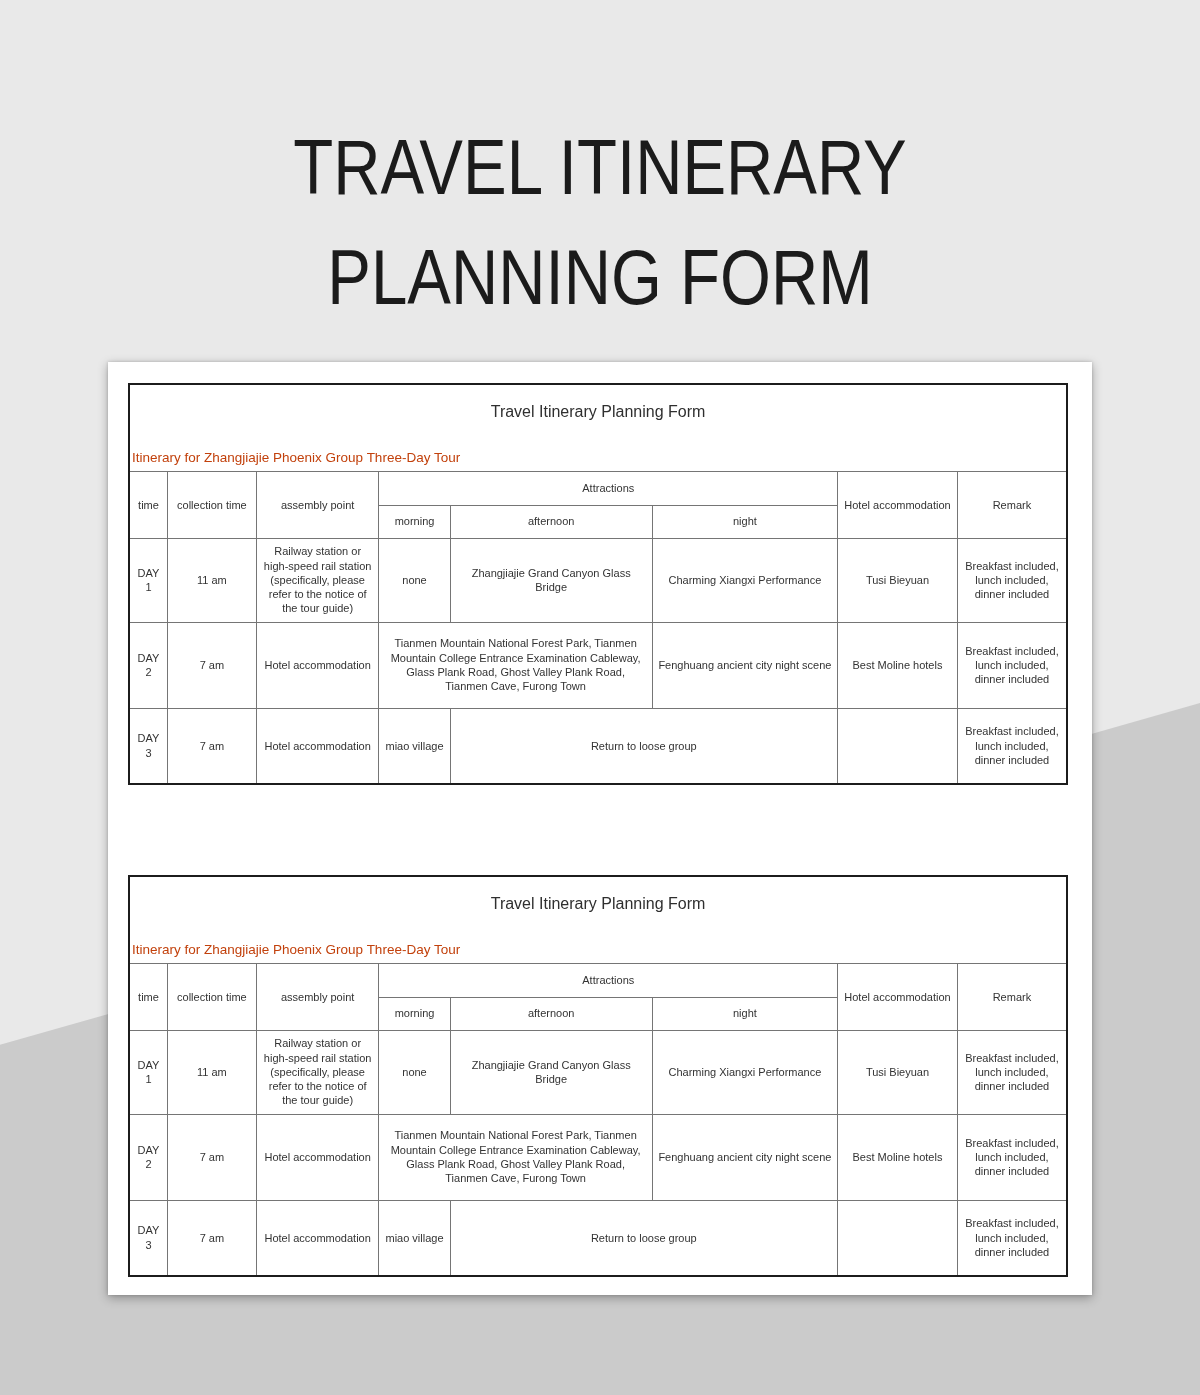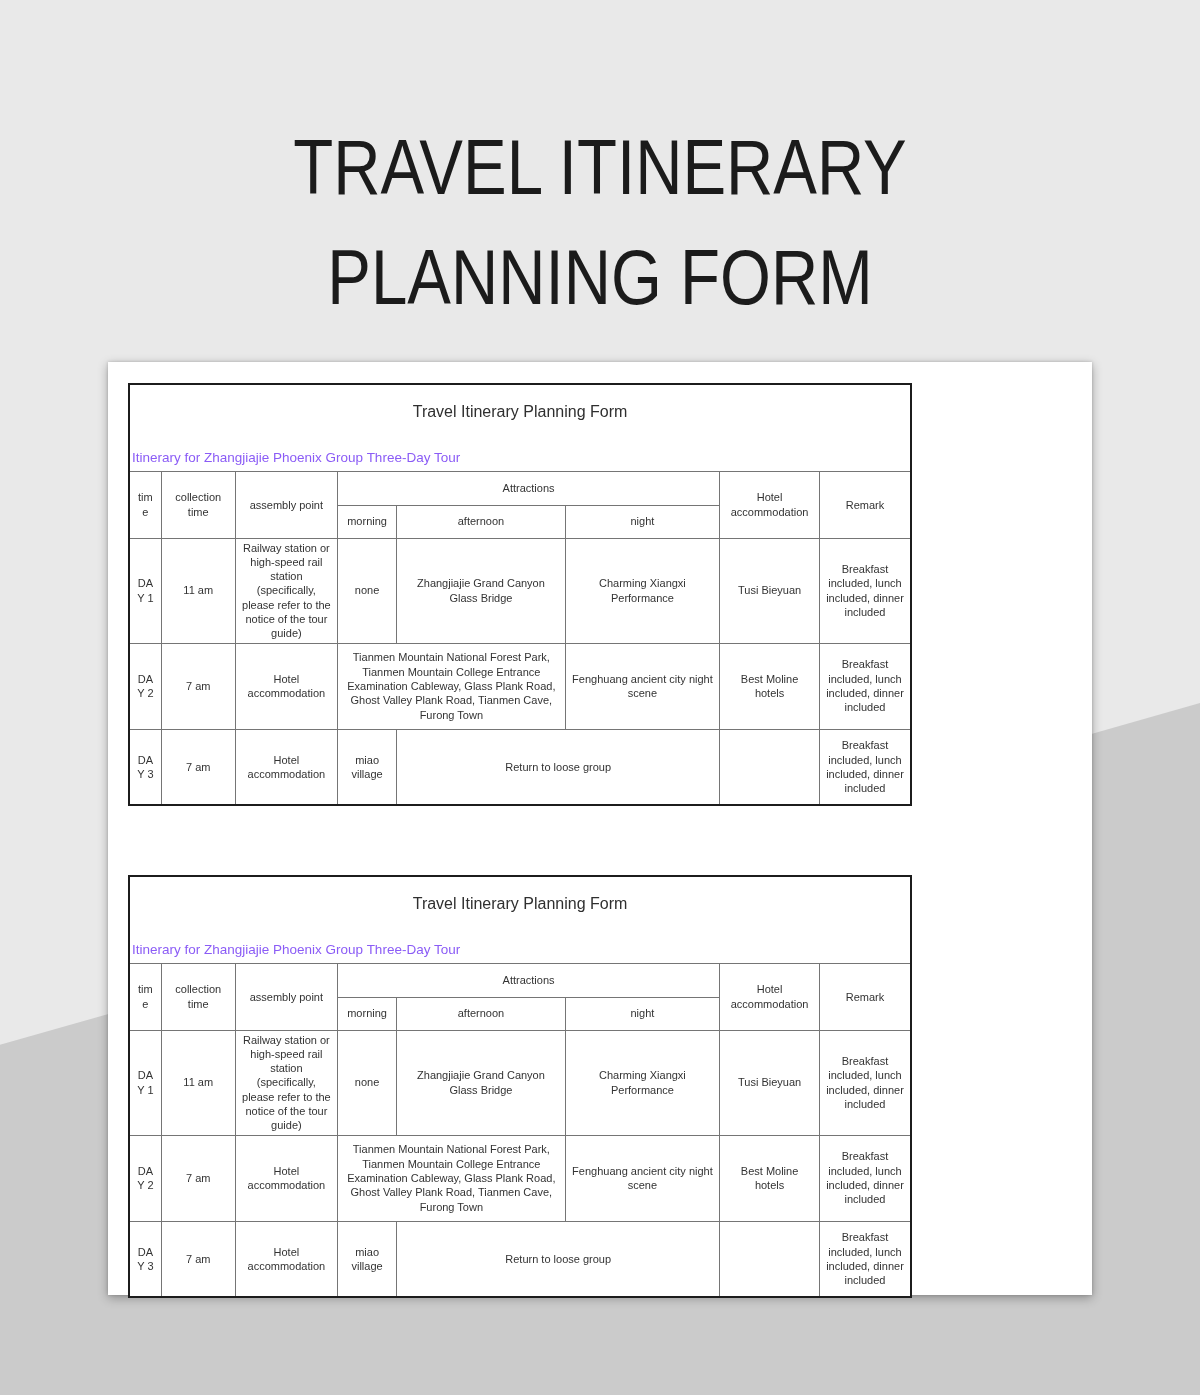--- a/index.html
+++ b/index.html
@@ -20,32 +20,32 @@
     font-size:77px; line-height:110px; font-weight:500;
     transform:scaleX(0.85); transform-origin:50% 0;
     letter-spacing:0px; white-space:nowrap;
   }
   .sheet {
     position:absolute; left:108px; top:362px; width:984px; height:933px;
     background:#ffffff;
     box-shadow:0 3px 10px rgba(0,0,0,0.30), 0 0 3px rgba(0,0,0,0.18);
   }
   .form-wrap {
-    position:absolute; left:20px; width:784px;
+    position:absolute; left:20px; width:940px;
     border:2px solid #1c1c1c; background:#fff;
   }
   .form-wrap.form-1 { top:21px; }
   .form-wrap.form-2 { top:513px; }
   .form-title {
     height:54px; display:flex; align-items:center; justify-content:center;
     font-size:16px; color:#2f2f2f;
   }
   .form-subtitle {
     height:33px; display:flex; align-items:flex-end;
-    padding:0 2px 6px 2px; font-size:13.5px; color:#8b5cf6;
+    padding:0 2px 6px 2px; font-size:13.5px; color:#c2410c;
     border-bottom:1px solid #757575;
   }
   table.form-table {
     width:100%; border-collapse:collapse; table-layout:fixed;
     font-size:11px; color:#333; border:hidden;
   }
   table.form-table th, table.form-table td {
     border:1px solid #757575; text-align:center; vertical-align:middle;
     padding:2px 5px; font-weight:normal; line-height:1.3;
     overflow:hidden; word-wrap:break-word;

